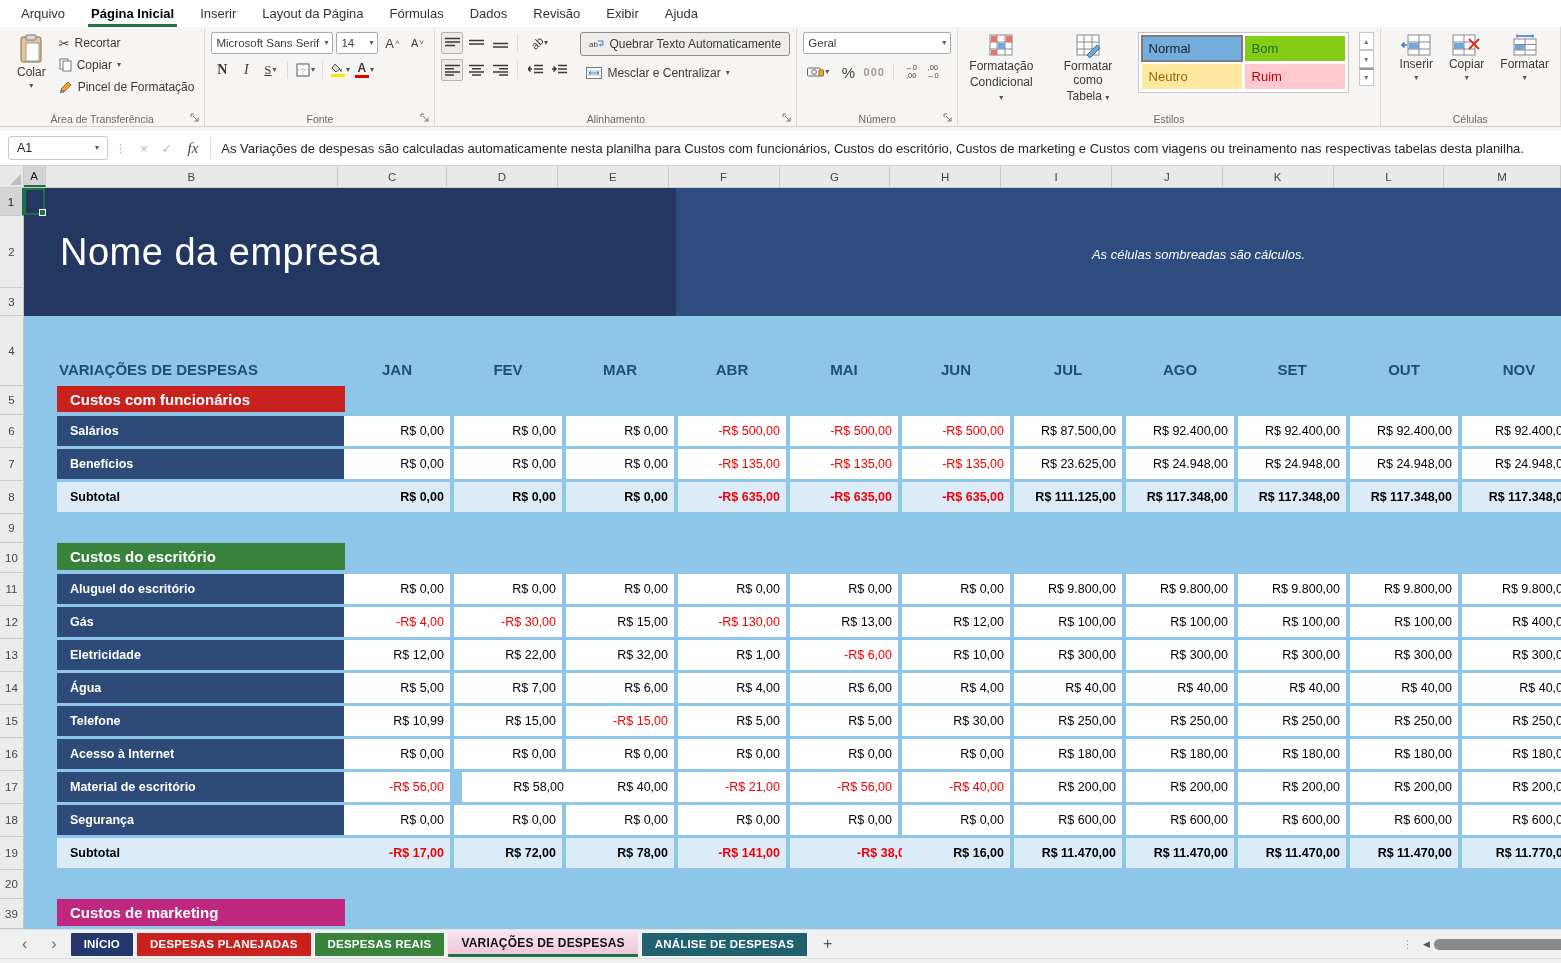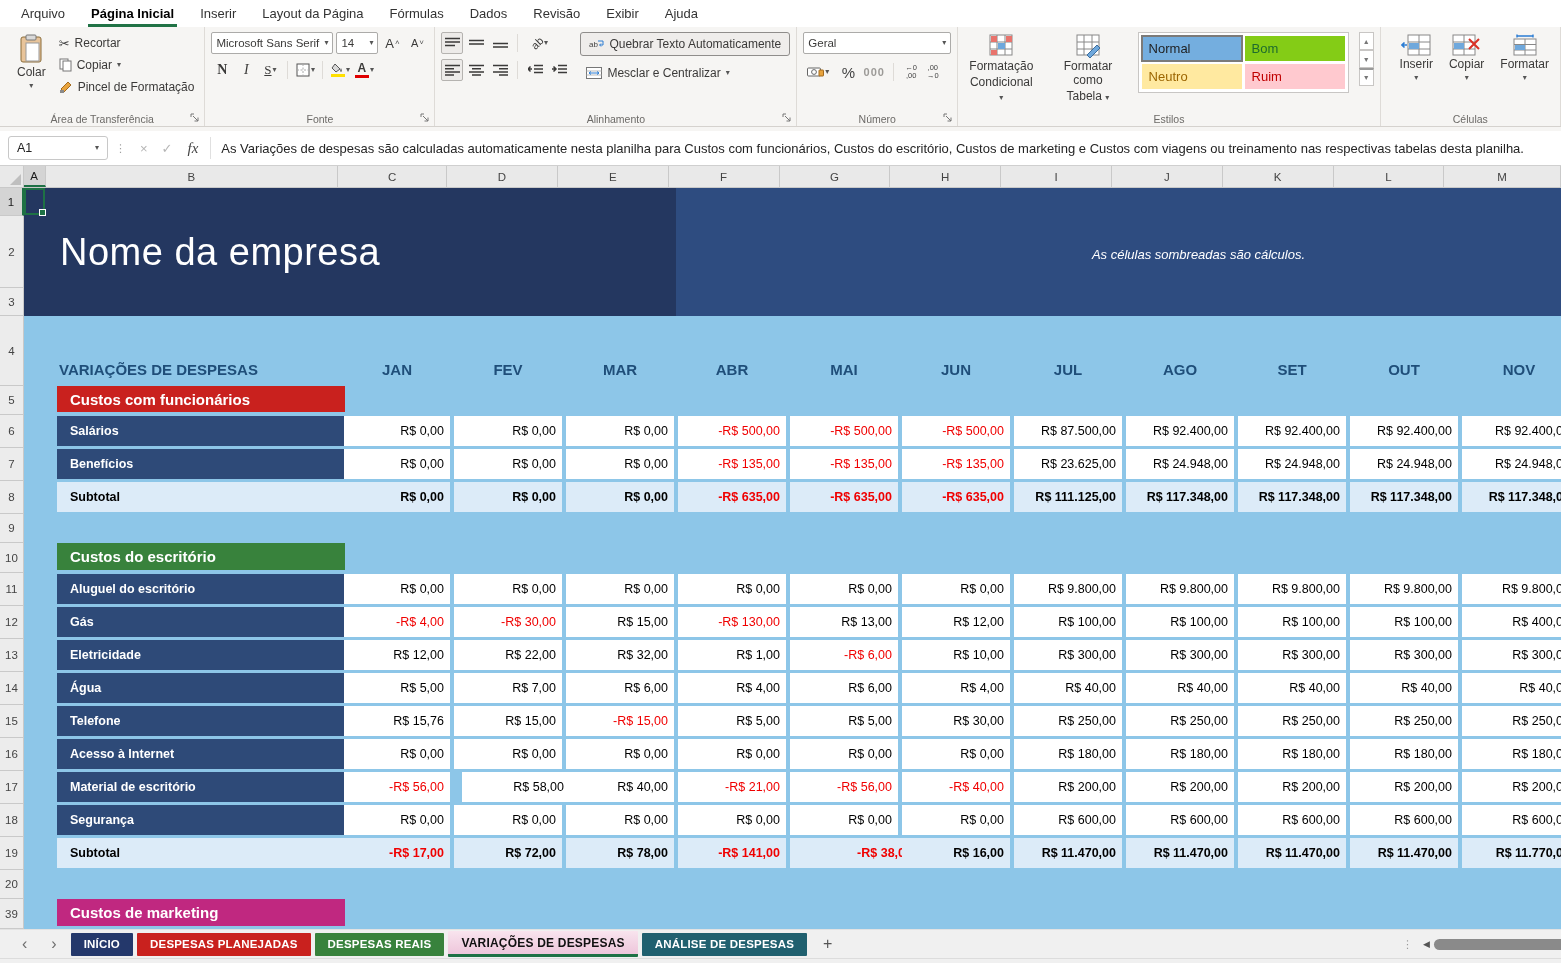--- a/index.html
+++ b/index.html
@@ -648,21 +648,21 @@
           <div class="t-cell" style="left: 766px; width: 108px;">R$ 6,00</div>
           <div class="t-cell" style="left: 878px; width: 108px;">R$ 4,00</div>
           <div class="t-cell" style="left: 990px; width: 108px;">R$ 40,00</div>
           <div class="t-cell" style="left: 1102px; width: 108px;">R$ 40,00</div>
           <div class="t-cell" style="left: 1214px; width: 108px;">R$ 40,00</div>
           <div class="t-cell" style="left: 1326px; width: 108px;">R$ 40,00</div>
           <div class="t-cell" style="left: 1438px; width: 114px;">R$ 40,00</div>
         </div>
         <div class="trow " style="height: 33px;">
           <div class="t-label">Telefone</div>
-          <div class="t-cell" style="left: 320px; width: 106px;">R$ 15,76</div>
+          <div class="t-cell" style="left: 320px; width: 106px;">R$ 10,99</div>
           <div class="t-cell" style="left: 430px; width: 108px;">R$ 15,00</div>
           <div class="t-cell neg" style="left: 542px; width: 108px; padding-left: 12px;">-R$ 15,00</div>
           <div class="t-cell" style="left: 654px; width: 108px;">R$ 5,00</div>
           <div class="t-cell" style="left: 766px; width: 108px;">R$ 5,00</div>
           <div class="t-cell" style="left: 878px; width: 108px;">R$ 30,00</div>
           <div class="t-cell" style="left: 990px; width: 108px;">R$ 250,00</div>
           <div class="t-cell" style="left: 1102px; width: 108px;">R$ 250,00</div>
           <div class="t-cell" style="left: 1214px; width: 108px;">R$ 250,00</div>
           <div class="t-cell" style="left: 1326px; width: 108px;">R$ 250,00</div>
           <div class="t-cell" style="left: 1438px; width: 114px;">R$ 250,00</div>

